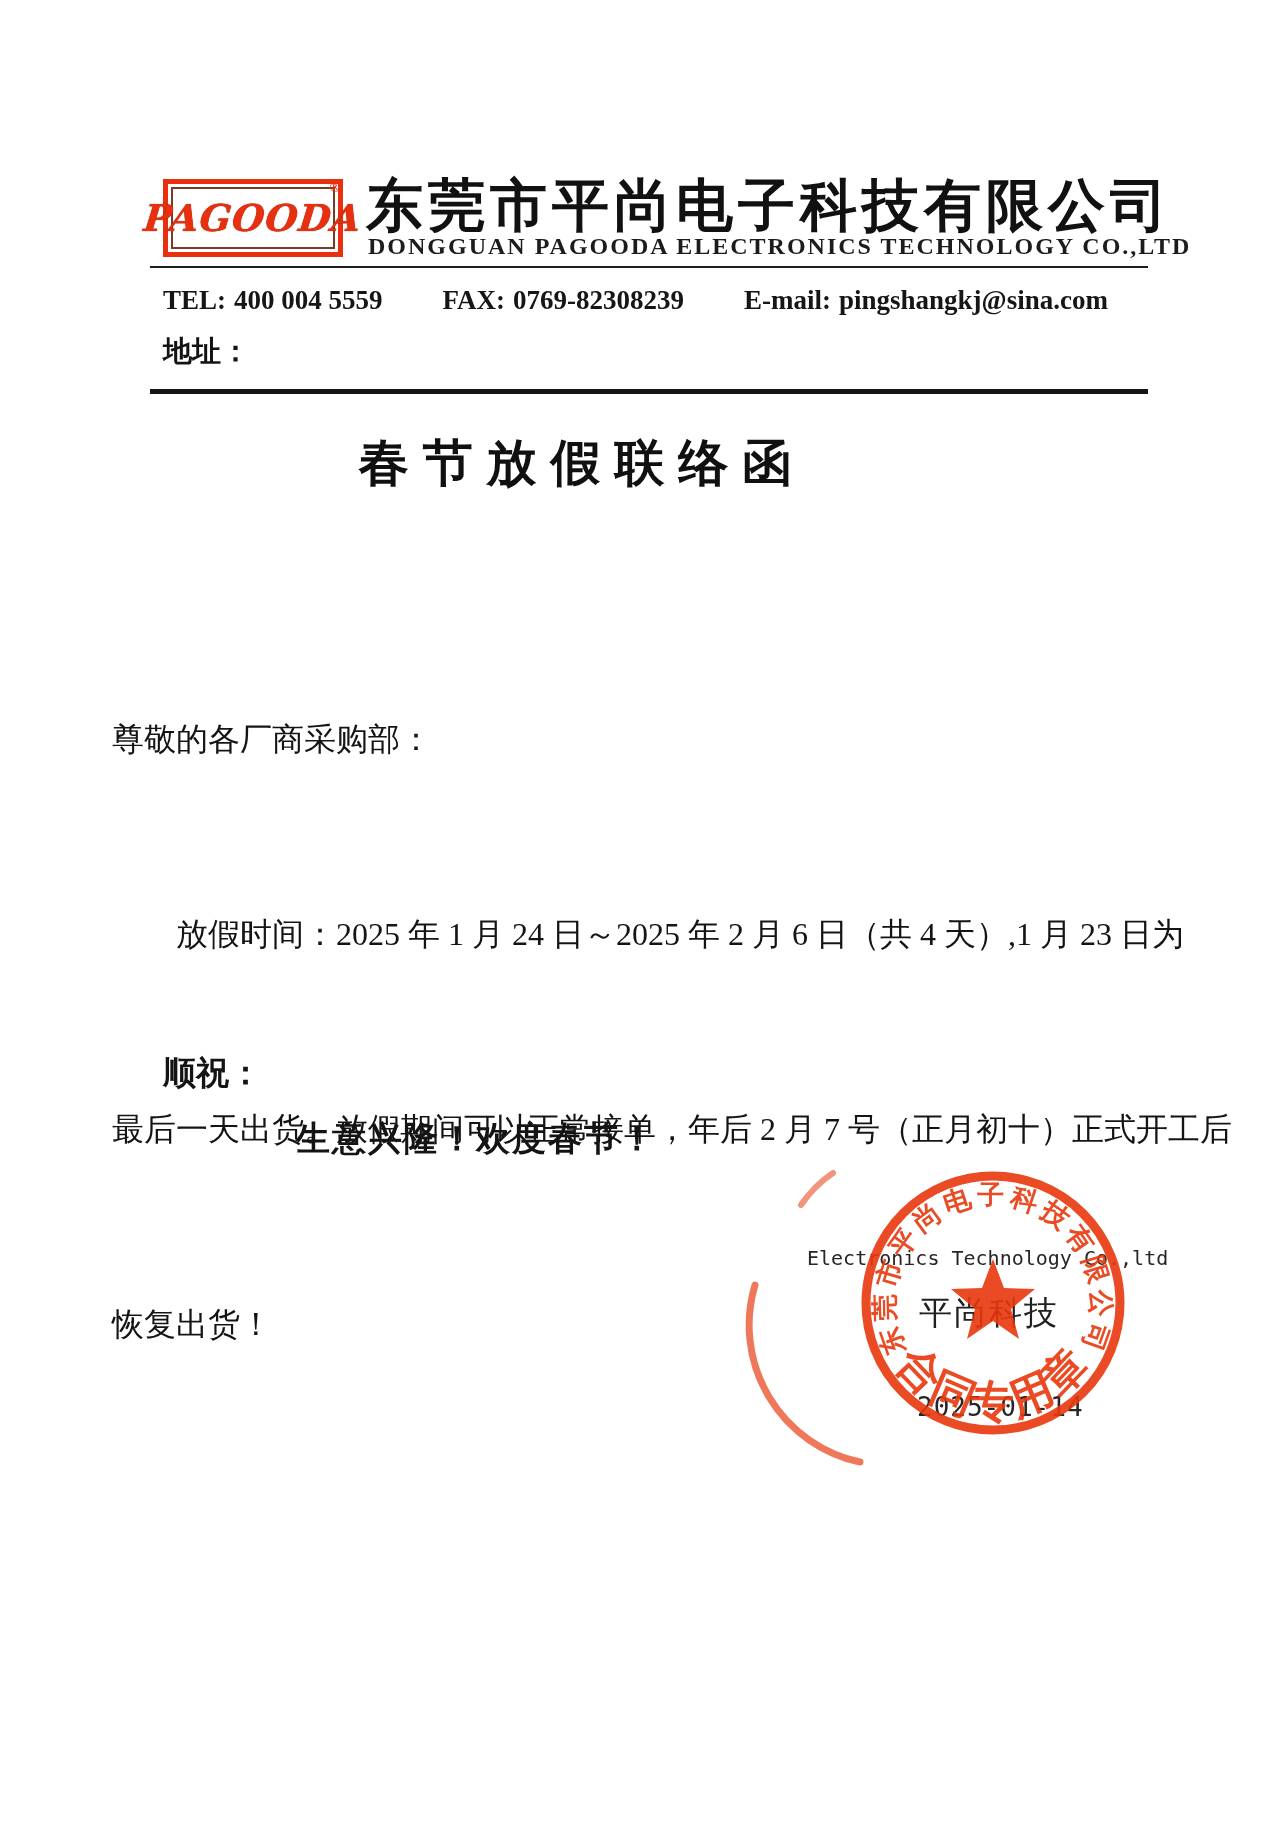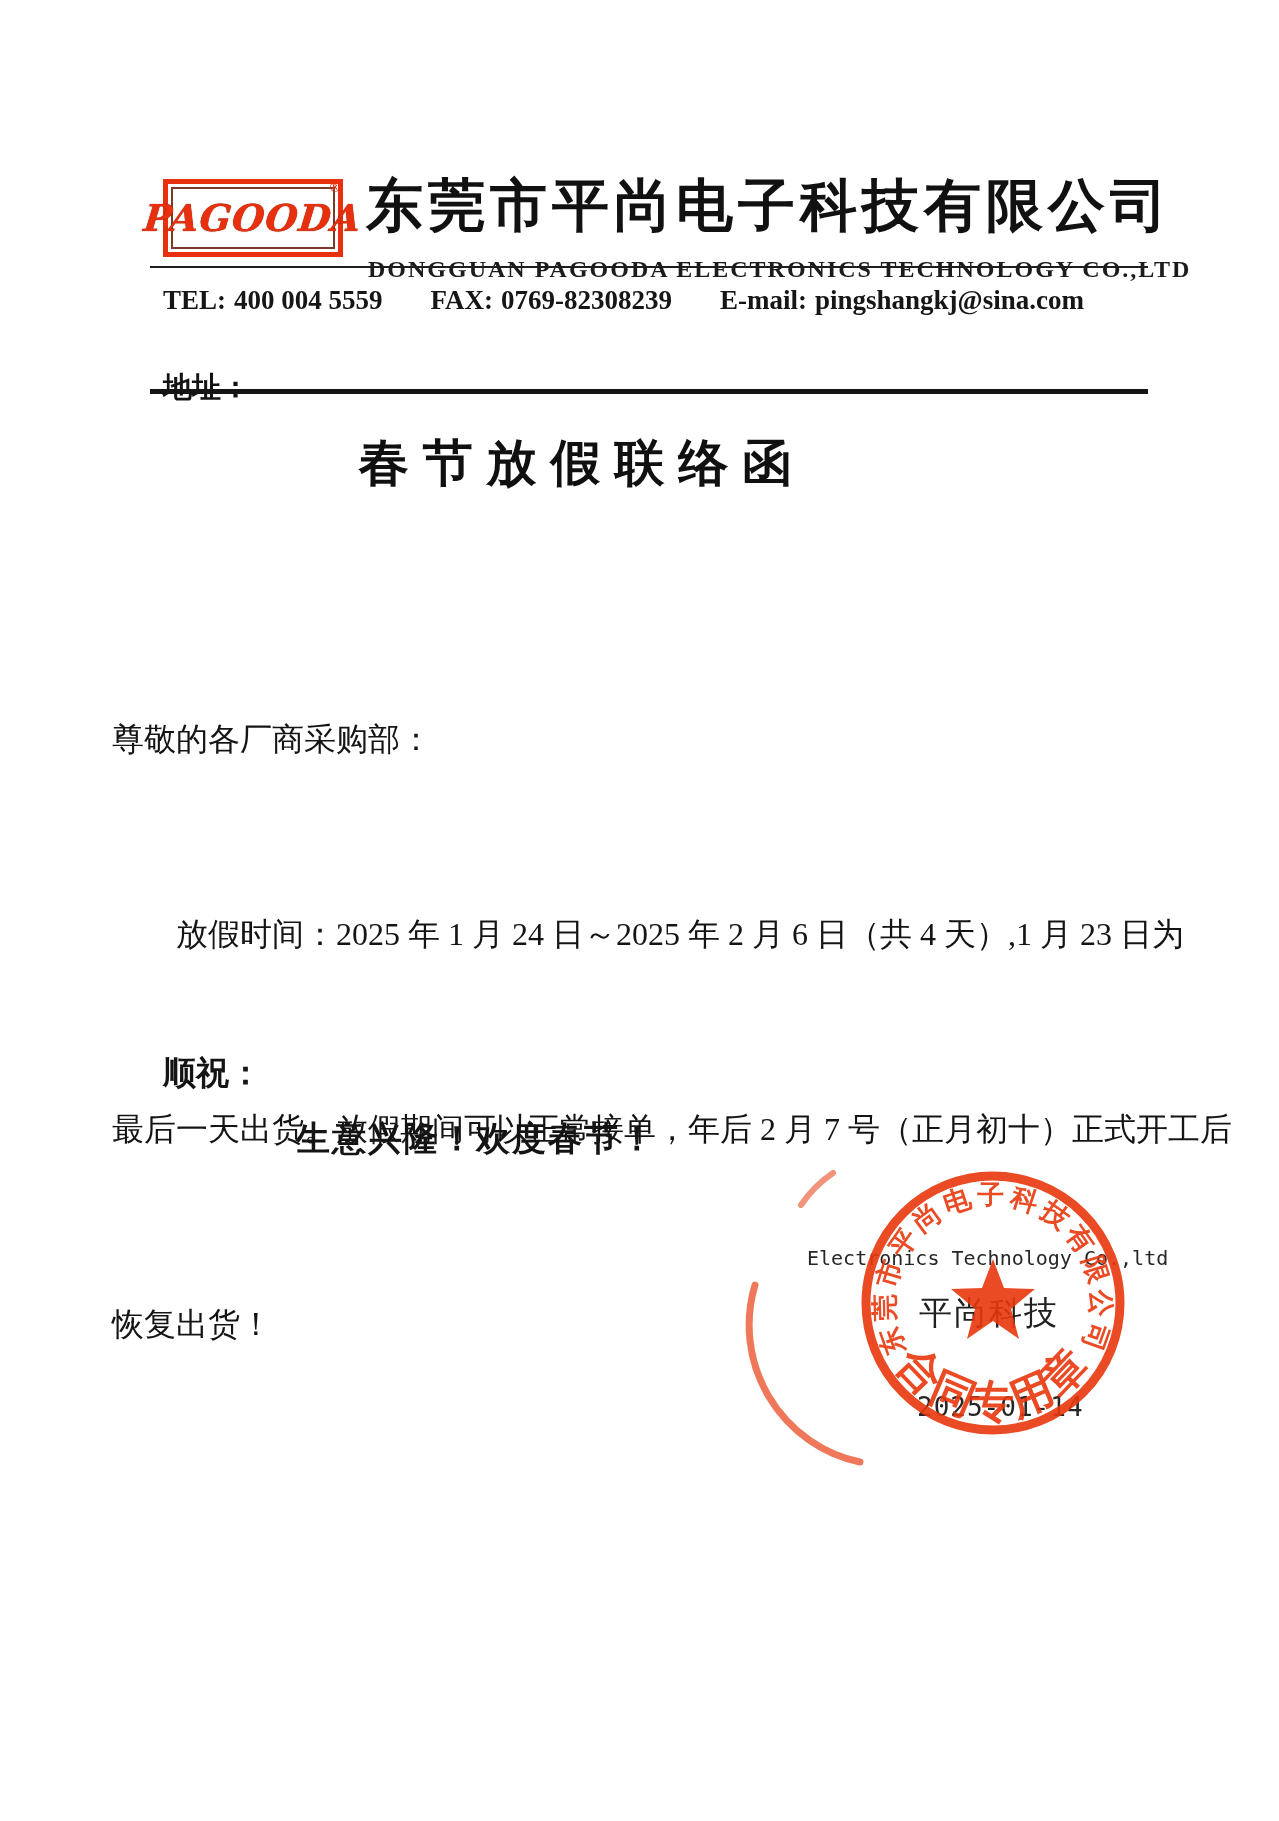--- a/index.html
+++ b/index.html
@@ -31,33 +31,33 @@
     font-weight:bold;font-family:"Liberation Serif",serif;
   }
   .company-cn{
     position:absolute;left:366px;top:168px;
     font-size:57px;font-weight:bold;letter-spacing:5px;color:#111;
     white-space:nowrap;
   }
   .company-en{
     position:absolute;left:368px;top:233px;
     font-family:"Liberation Serif",serif;font-weight:bold;
-    font-size:24px;letter-spacing:2px;color:#1c1c1c;white-space:nowrap;margin-top:23px;
+    font-size:24px;letter-spacing:2px;color:#1c1c1c;white-space:nowrap;
   }
   .rule-thin{position:absolute;left:150px;top:266px;width:998px;height:2px;background:#1d1d1d;}
   .rule-thick{position:absolute;left:150px;top:389px;width:998px;height:5px;background:#151515;}
   .contact-line{
     position:absolute;left:163px;top:285px;
     font-family:"Liberation Serif",serif;font-weight:bold;font-size:27px;color:#161616;
-    display:flex;gap:48px;white-space:pre;
+    display:flex;gap:60px;white-space:pre;
   }
   .contact-seg{display:flex;gap:8px;}
   .address-line{
     position:absolute;left:163px;top:332px;
-    font-size:29px;font-weight:bold;color:#131313;display:flex;gap:0;white-space:pre;margin-top:36px;
+    font-size:29px;font-weight:bold;color:#131313;display:flex;gap:0;white-space:pre;
   }
   
   .doc-title{
     position:absolute;left:0;top:430px;width:1151px;text-align:center;
     font-size:50px;font-weight:bold;color:#101010;white-space:pre;
   }
   
   .body-block{
     position:absolute;left:112px;top:577px;width:1080px;
     font-family:"Liberation Serif",serif;

